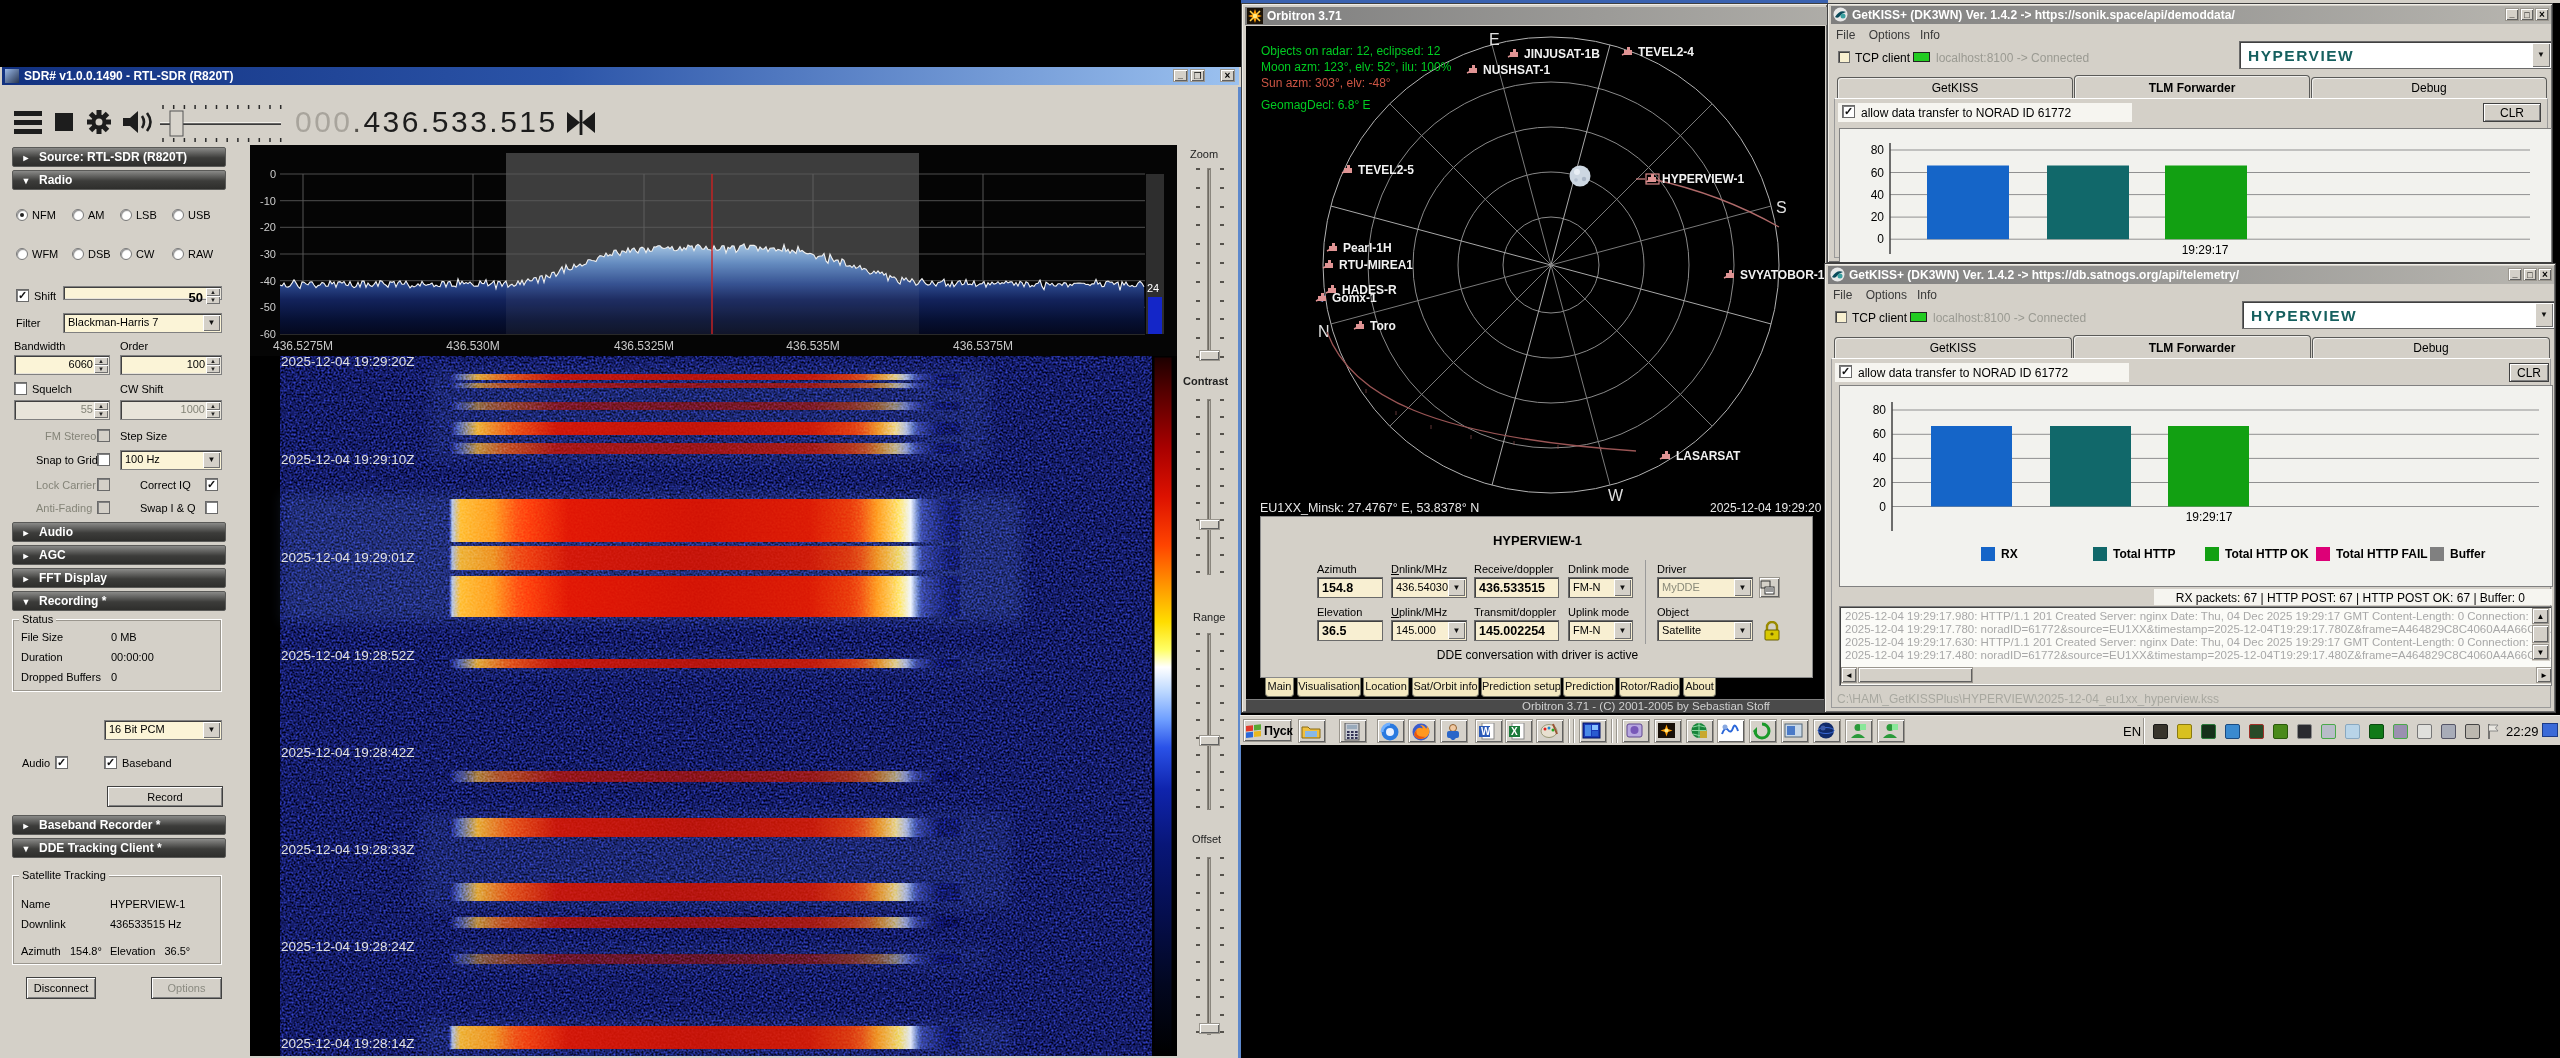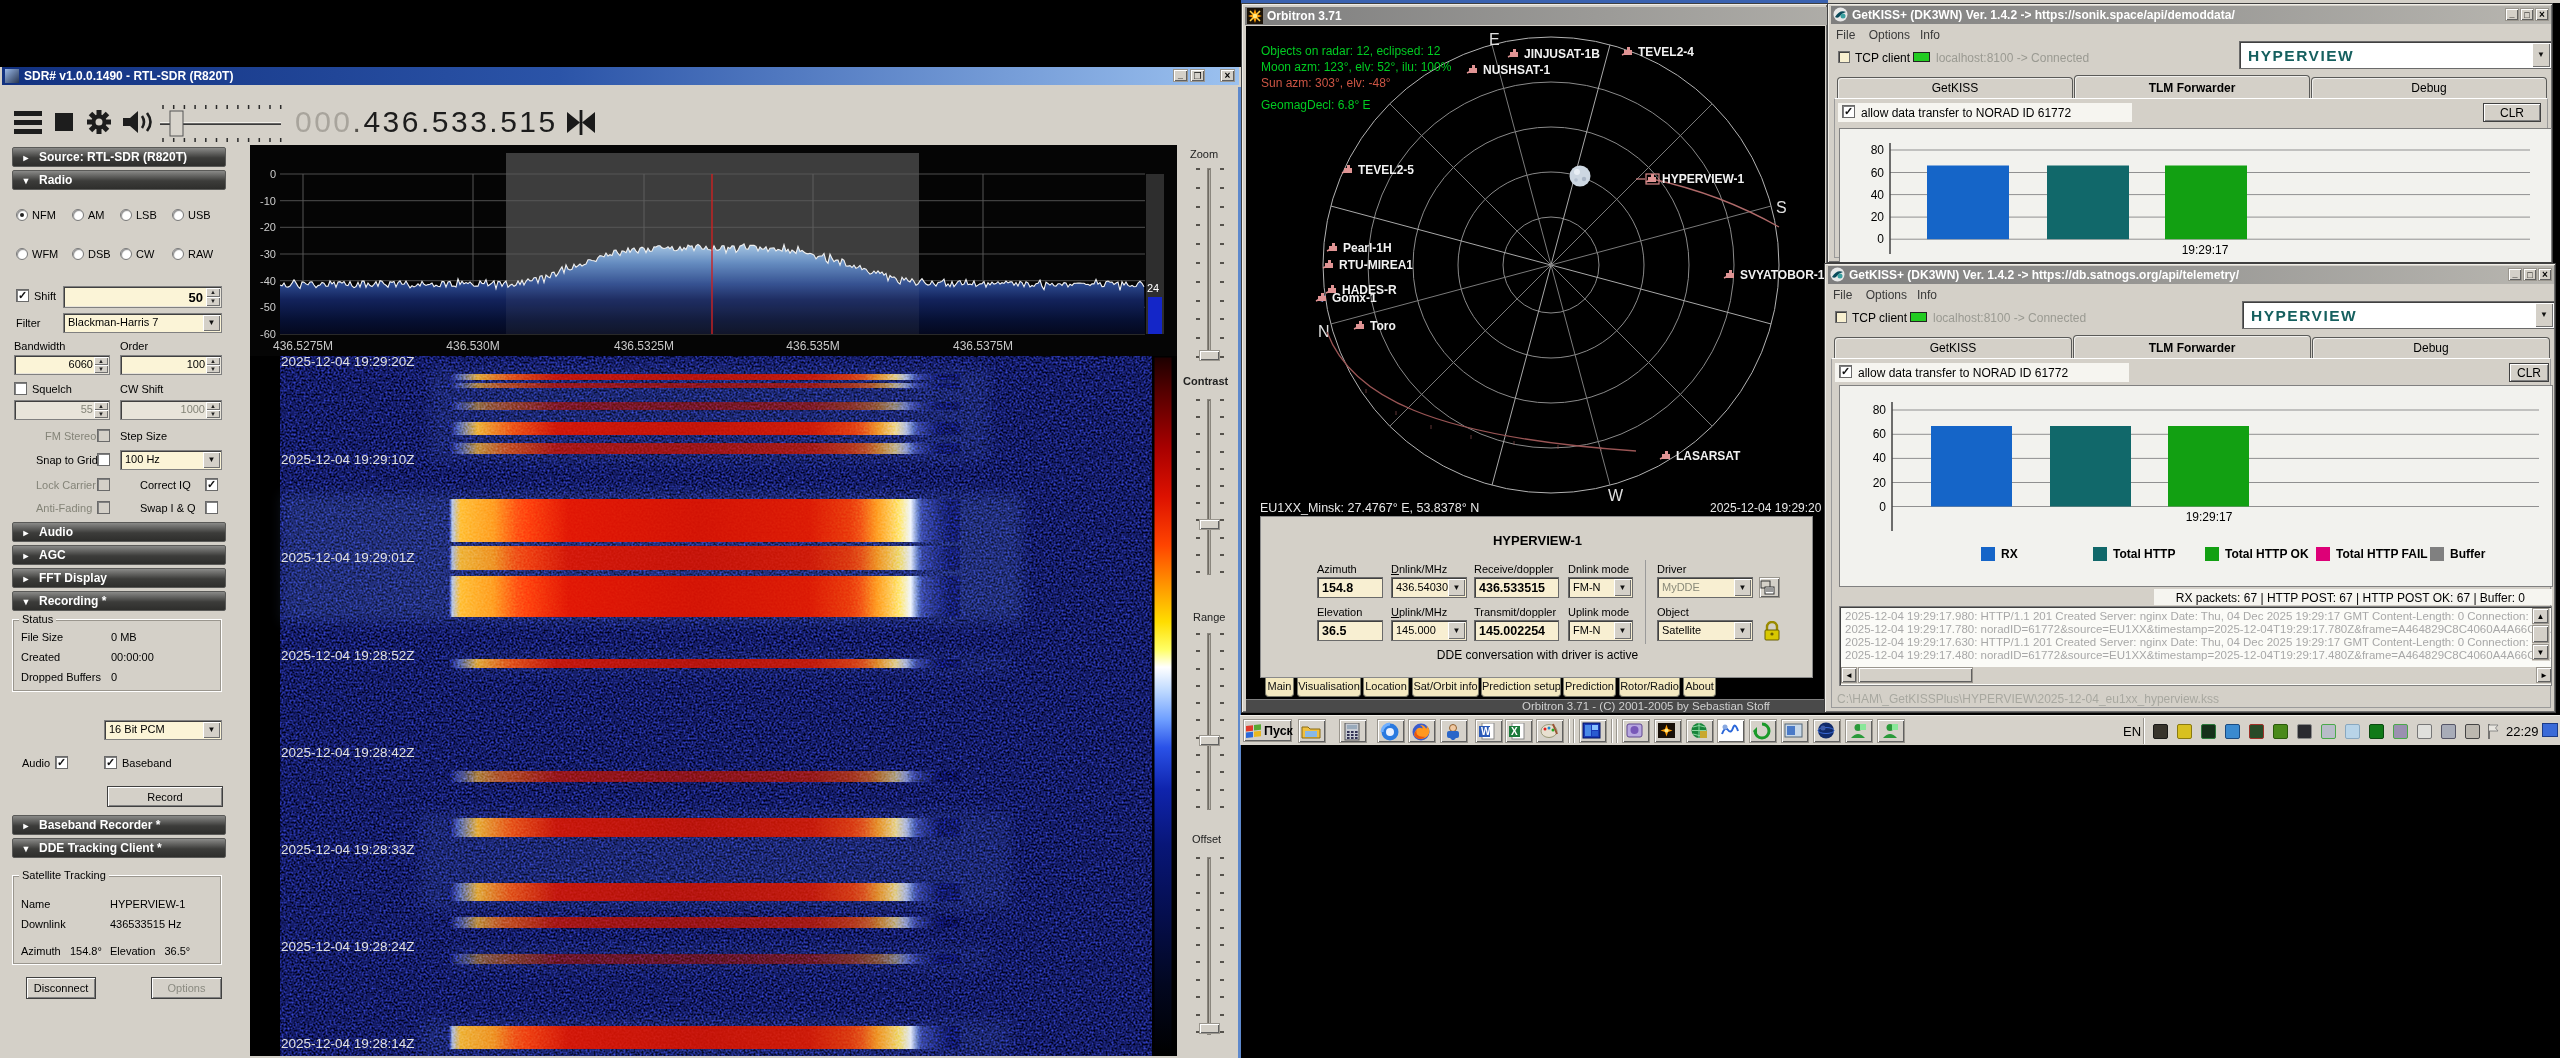--- a/index.html
+++ b/index.html
@@ -118,21 +118,21 @@
 <div class="radio" style="left:16px;top:181px;"></div>
     <span class="lbl" style="left:32px;top:181px;">WFM</span>
 <div class="radio" style="left:72px;top:181px;"></div>
     <span class="lbl" style="left:88px;top:181px;">DSB</span>
 <div class="radio" style="left:120px;top:181px;"></div>
     <span class="lbl" style="left:136px;top:181px;">CW</span>
 <div class="radio" style="left:172px;top:181px;"></div>
     <span class="lbl" style="left:188px;top:181px;">RAW</span>
 <div class="cb" style="left:16px;top:222px;">✓</div>
     <span class="lbl" style="left:34px;top:223px;">Shift</span>
-<div class="field abs" style="left:63px;top:219px;width:159px;height:22px;">
+<div class="field abs" style="left:63px;top:219px;width:159px;height:14px;">
       <span class="abs" style="right:18px;top:3px;font-weight:bold;font-size:13px;">50</span>
       <div class="spin">
         <i>▲</i>
         <i>▼</i>
       </div>
     </div>
 <span class="lbl" style="left:16px;top:250px;">Filter</span>
 <div class="combo" style="left:63px;top:246px;width:159px;height:20px;">
       <span class="t">Blackman-Harris 7</span>
       <div class="dd"></div>
@@ -188,21 +188,21 @@
 <span class="lbl" style="left:140px;top:435px;">Swap I &amp; Q</span>
     <div class="cb" style="left:205px;top:434px;"></div>
 <div class="hdr" style="top:455px;"><span class="ar">►</span>Audio</div>
 <div class="hdr" style="top:478px;"><span class="ar">►</span>AGC</div>
 <div class="hdr" style="top:501px;"><span class="ar">►</span>FFT Display</div>
 <div class="hdr" style="top:524px;"><span class="ar">▼</span>Recording *</div>
 <div class="grp" style="left:12px;top:552px;width:210px;height:73px;">
       <b>Status</b>
 <span class="lbl" style="left:8px;top:11px;">File Size</span>
       <span class="lbl" style="left:98px;top:11px;">0 MB</span>
-<span class="lbl" style="left:8px;top:31px;">Created</span>
+<span class="lbl" style="left:8px;top:31px;">Duration</span>
       <span class="lbl" style="left:98px;top:31px;">00:00:00</span>
 <span class="lbl" style="left:8px;top:51px;">Dropped Buffers</span>
       <span class="lbl" style="left:98px;top:51px;">0</span>
     </div>
 <div class="combo" style="left:104px;top:653px;width:118px;height:20px;">
       <span class="t">16 Bit PCM</span>
       <div class="dd"></div>
     </div>
 <span class="lbl" style="left:22px;top:690px;">Audio</span>
     <div class="cb" style="left:55px;top:689px;">✓</div>

